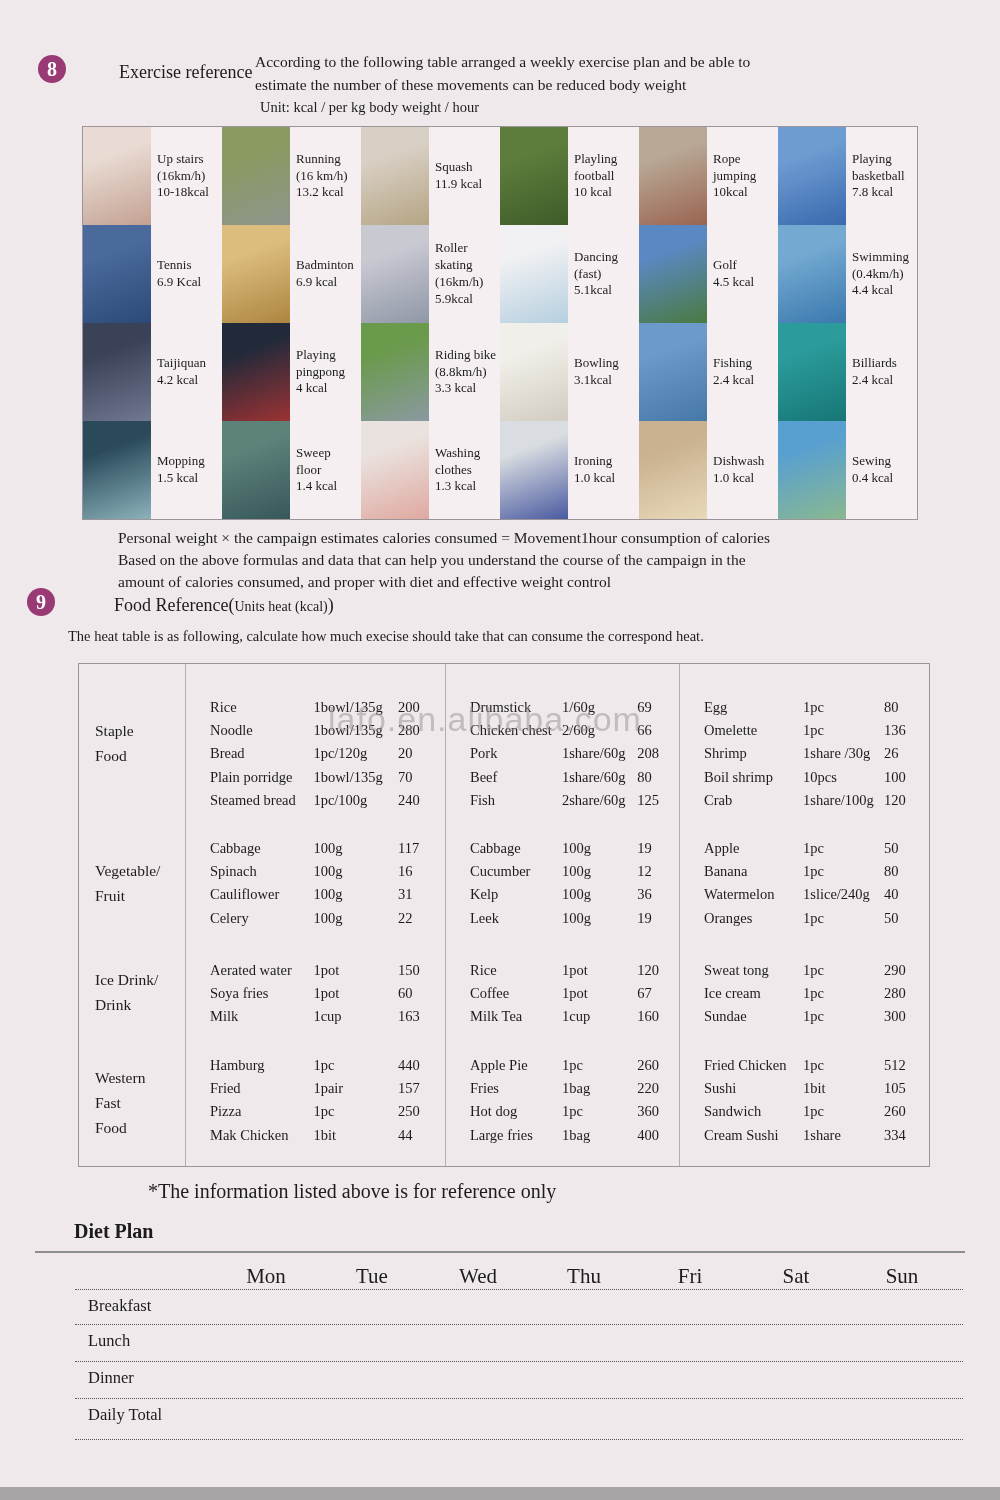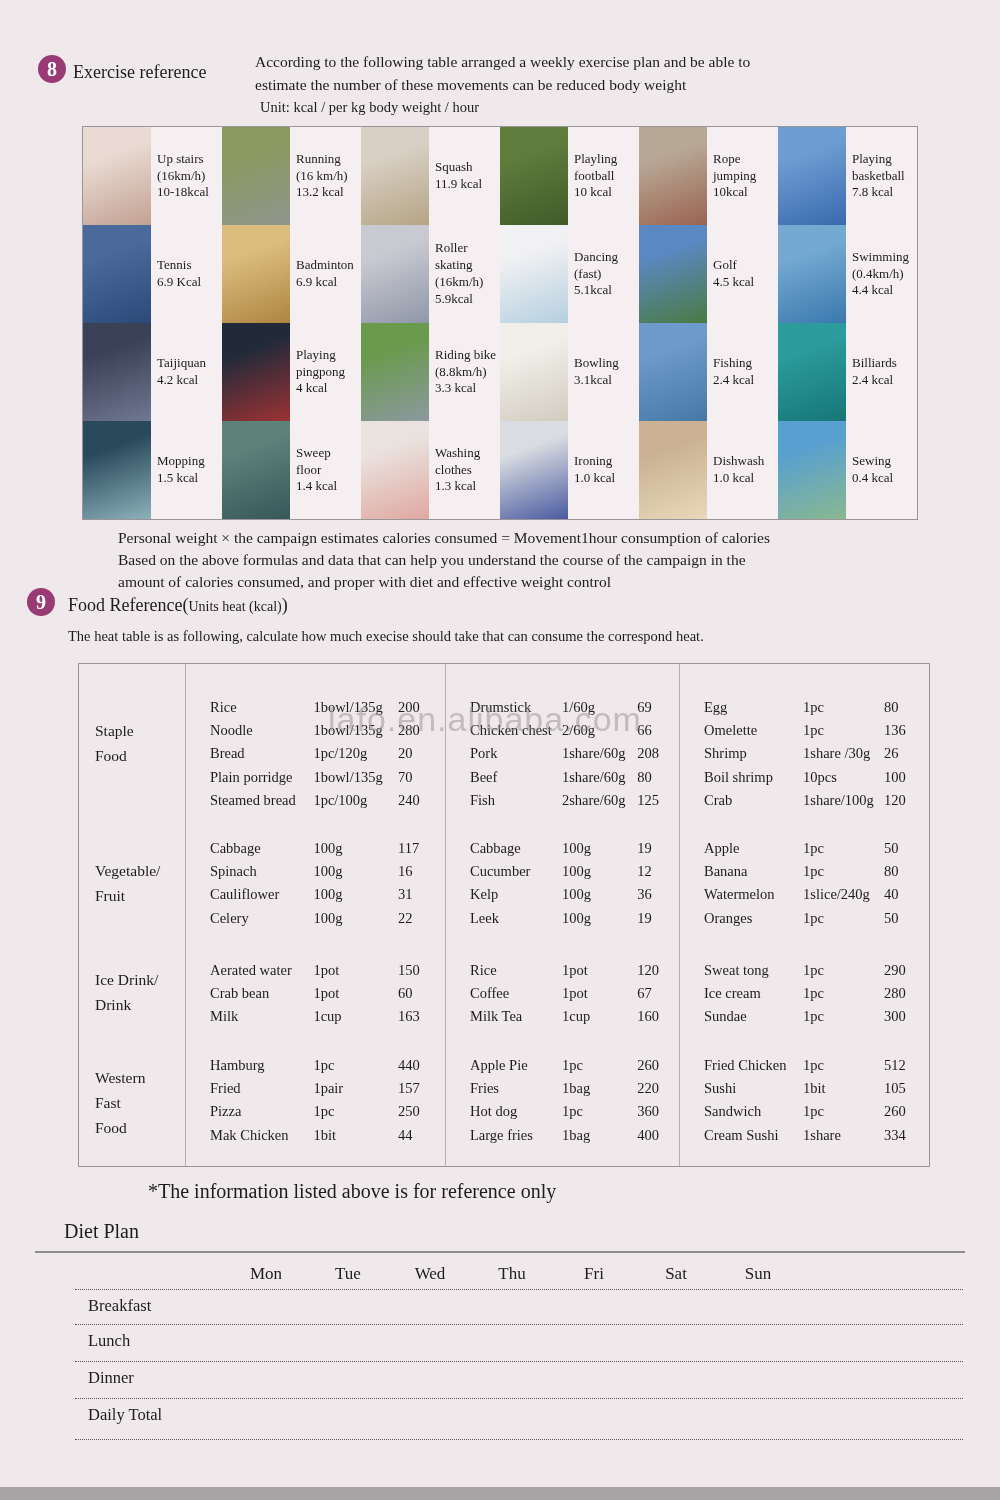--- a/index.html
+++ b/index.html
@@ -13,21 +13,21 @@
 
   
   .badge{
     width:28px;height:28px;border-radius:50%;
     background:#993a74;color:#fff;
     display:flex;align-items:center;justify-content:center;
     font-size:20px;font-weight:bold;
   }
 
   
-  .h-title{font-size:18px;}
+  .h-title{font-size:18px;margin-left:46px;}
   .intro{font-size:15.5px;line-height:1.5;}
   .unit-note{font-size:14.5px;}
 
   
   .ex-table{
     left:82px;top:126px;width:834px;height:392px;
     border:1px solid #9b9499;background:#aaa3a8;
     display:grid;grid-template-columns:repeat(6,68fr 71fr);
     grid-template-rows:repeat(4,1fr);gap:0;
   }
@@ -66,27 +66,27 @@
   .fc2{width:20%;}
 
   .watermark{
     left:328px;top:700px;
     font-family:"Liberation Sans","DejaVu Sans",sans-serif;
     font-size:34px;color:#958f93;opacity:.5;letter-spacing:1px;
   }
 
   .footer-note{left:148px;top:1180px;font-size:20px;}
 
-  .diet-title{left:64px;top:1220px;font-size:20px;}
+  .diet-title{left:74px;top:1220px;font-size:20px;font-weight:bold;}
   .diet-rule{left:35px;top:1251px;width:930px;height:2px;background:#8d8d8d;}
 
   .diet-grid{left:75px;top:1256px;width:888px;}
   .diet-days{
     height:33px;display:flex;padding-left:150px;
-    border-bottom:1px dotted #555;font-size:17px;
+    border-bottom:1px dotted #555;font-size:21px;gap:24px;
   }
   .diet-days span{width:82px;text-align:center;padding-top:8px;}
   .diet-row{border-bottom:1px dotted #555;font-size:16.5px;}
   .diet-row .lbl{padding:6px 0 0 13px;display:block;}
   .r-breakfast{height:34px;}
   .r-lunch{height:36px;}
   .r-dinner{height:36px;}
   .r-total{height:40px;}
 
   .bottom-bar{left:0;top:1487px;width:1000px;height:13px;background:#a8a4a6;}
@@ -356,21 +356,21 @@
 
   <div class="fcat">Ice Drink/
 Drink</div>
   <div class="fcol g2">
       <div class="frow">
         <span class="fc0">Aerated water</span>
         <span class="fc1">1pot</span>
         <span class="fc2">150</span>
       </div>
       <div class="frow">
-        <span class="fc0">Crab bean</span>
+        <span class="fc0">Soya fries</span>
         <span class="fc1">1pot</span>
         <span class="fc2">60</span>
       </div>
       <div class="frow">
         <span class="fc0">Milk</span>
         <span class="fc1">1cup</span>
         <span class="fc2">163</span>
       </div>
     </div>
   <div class="fcol g2">

